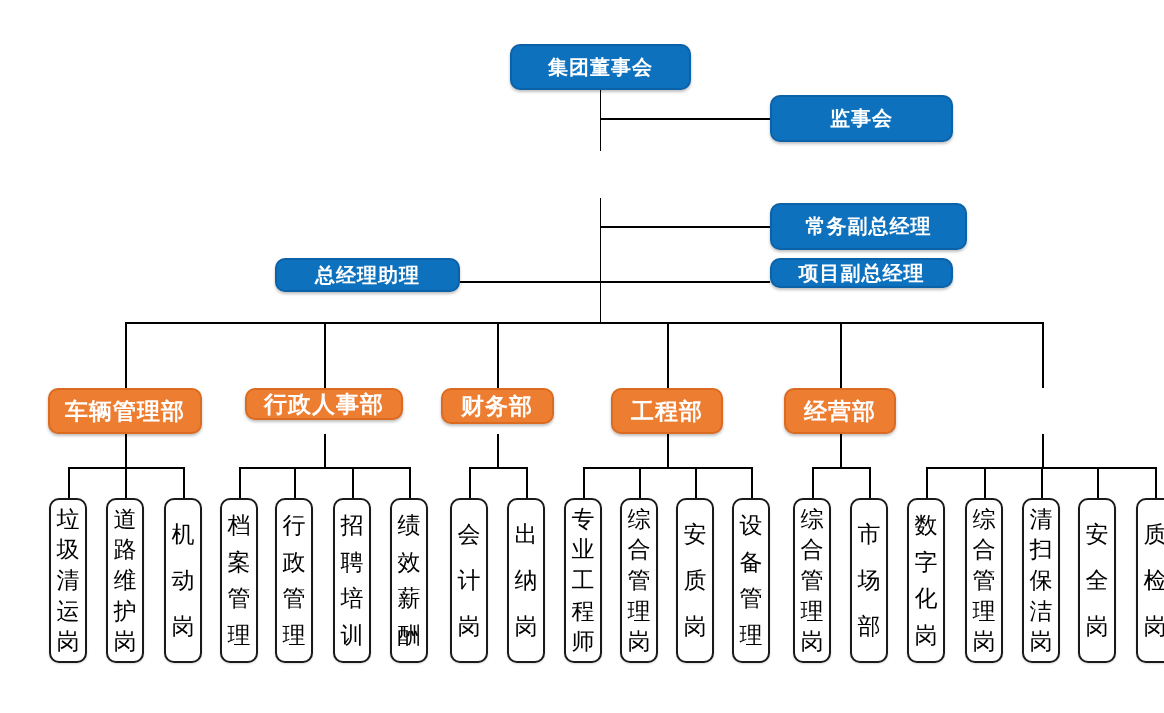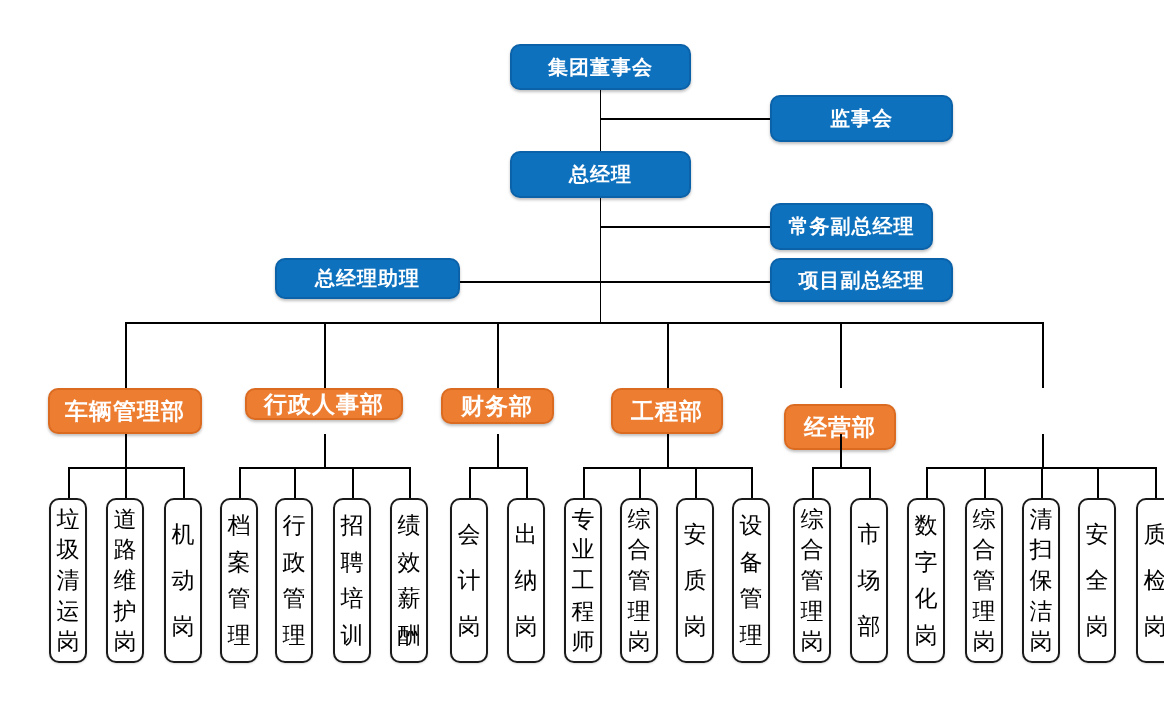--- a/index.html
+++ b/index.html
@@ -62,24 +62,23 @@
     display: block;
     line-height: 1;
   }
 </style>
 </head>
 <body>
 
 <div id="canvas">
     <div class="node blue" style="left: 477px; top: 44px; width: 181px; height: 46px;">集团董事会</div>
     <div class="node blue" style="left: 737px; top: 95px; width: 183px; height: 47px;">监事会</div>
-    <div class="node blue" style="left: 477px; top: 151px; width: 181px; height: 47px;">总经理</div>
-    <div class="node blue" style="left: 737px; top: 203px; width: 163px; height: 47px;">常务副总经理</div>
-    <div class="node blue" style="left: 242px; top: 258px; width: 185px; height: 41px;">总经理助理</div>
-    <div class="node blue" style="left: 737px; top: 258px; width: 183px; height: 44px;">项目副总经理</div>
+    <div class="node blue" style="left: 737px; top: 203px; width: 197px; height: 47px;">常务副总经理</div>
+    <div class="node blue" style="left: 242px; top: 258px; width: 185px; height: 34px;">总经理助理</div>
+    <div class="node blue" style="left: 737px; top: 258px; width: 183px; height: 30px;">项目副总经理</div>
     <div class="line" style="left: 566.5px; top: 90px; width: 1.5px; height: 61px;"></div>
     <div class="line" style="left: 566.5px; top: 198px; width: 1.5px; height: 124px;"></div>
     <div class="line" style="left: 566.5px; top: 118px; width: 170.5px; height: 1.5px;"></div>
     <div class="line" style="left: 566.5px; top: 226px; width: 170.5px; height: 1.5px;"></div>
     <div class="line" style="left: 427px; top: 281px; width: 139.5px; height: 1.5px;"></div>
     <div class="line" style="left: 566.5px; top: 281px; width: 170.5px; height: 1.5px;"></div>
     <div class="line" style="left: 92px; top: 322px; width: 918.5px; height: 1.5px;"></div>
     <div class="line" style="left: 92px; top: 322px; width: 1.5px; height: 66px;"></div>
     <div class="node orange" style="left: 15px; top: 388px; width: 154px; height: 46px;">车辆管理部</div>
     <div class="line" style="left: 92px; top: 434px; width: 1.5px; height: 33px;"></div>
@@ -181,21 +180,21 @@
       <span>岗</span>
     </div>
     <div class="line" style="left: 718px; top: 467px; width: 1.5px; height: 31px;"></div>
     <div class="pos" style="left: 699px; top: 498px; width: 38px; height: 165px;">
       <span>设</span>
       <span>备</span>
       <span>管</span>
       <span>理</span>
     </div>
     <div class="line" style="left: 807px; top: 322px; width: 1.5px; height: 66px;"></div>
-    <div class="node orange" style="left: 751px; top: 404px; width: 112px; height: 46px;">经营部</div>
+    <div class="node orange" style="left: 751px; top: 388px; width: 112px; height: 46px;">经营部</div>
     <div class="line" style="left: 807px; top: 434px; width: 1.5px; height: 33px;"></div>
     <div class="line" style="left: 779px; top: 467px; width: 58.5px; height: 1.5px;"></div>
     <div class="line" style="left: 779px; top: 467px; width: 1.5px; height: 31px;"></div>
     <div class="pos" style="left: 760px; top: 498px; width: 38px; height: 165px;">
       <span>综</span>
       <span>合</span>
       <span>管</span>
       <span>理</span>
       <span>岗</span>
     </div>

